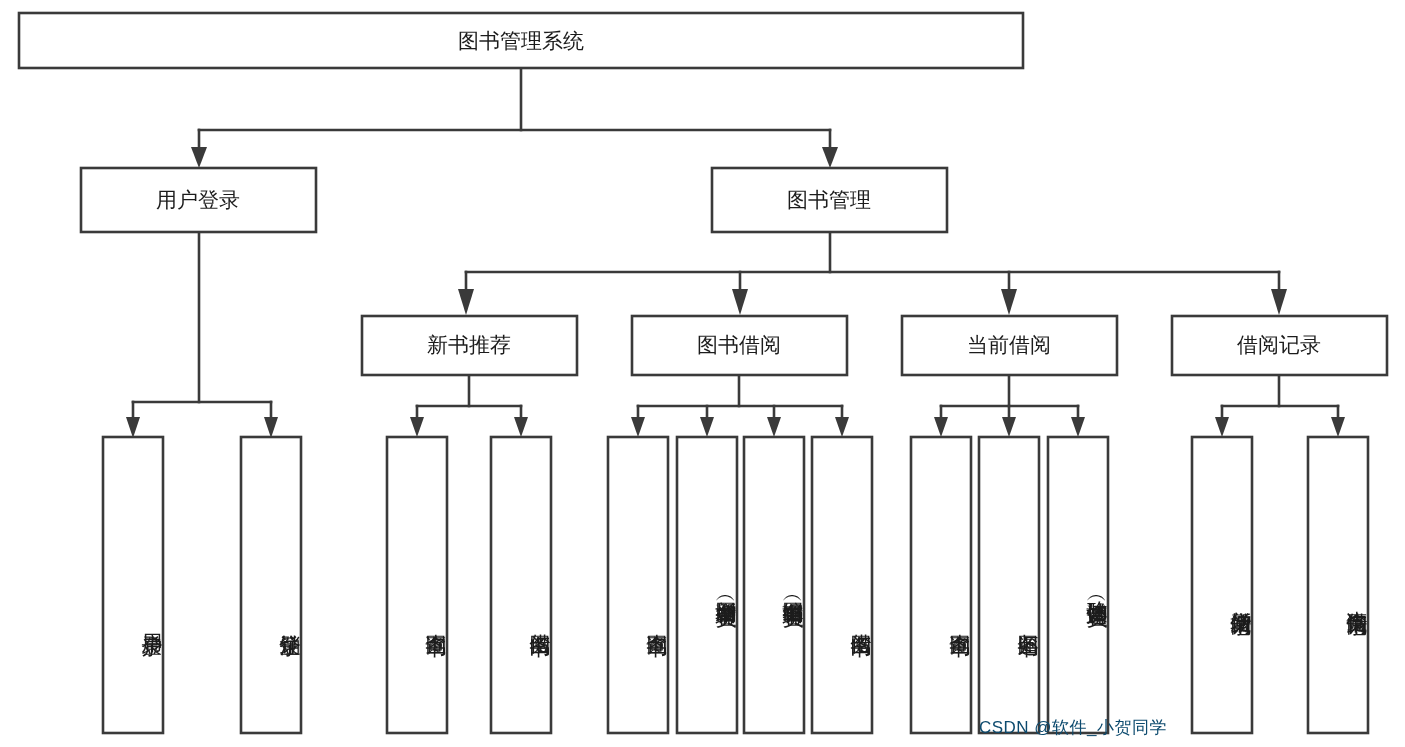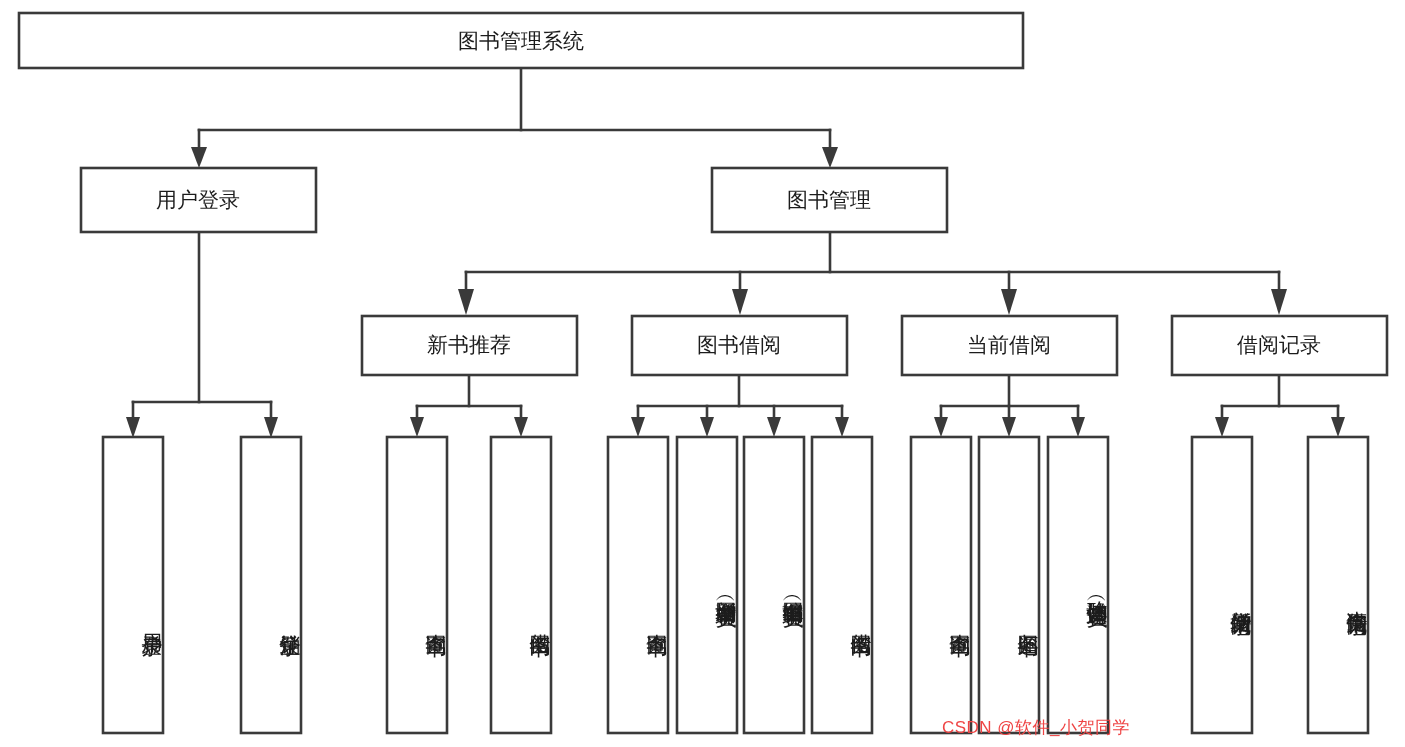--- a/index.html
+++ b/index.html
@@ -11,20 +11,21 @@
     width: 1405px;
     height: 747px;
     font-family: "Liberation Sans", "DejaVu Sans", sans-serif;
     overflow: hidden;
   }
   #diagram-root {
     position: relative;
     width: 1142px;
     height: 747px;
     background: #ffffff;
+    padding-left: 37px;
   }
   svg.diagram-canvas {
     position: absolute;
     top: 0;
     left: 0;
     width: 1405px;
     height: 747px;
   }
   .node-rect {
     fill: #ffffff;
@@ -62,21 +63,21 @@
     align-items: flex-start;
     justify-content: center;
     pointer-events: none;
   }
   .watermark {
     position: absolute;
     right: 12px;
     bottom: 8px;
     font-family: "Liberation Sans", "DejaVu Sans", sans-serif;
     font-size: 17px;
-    color: #ef4444;
+    color: #0c4a6e;
     letter-spacing: 0.5px;
     white-space: nowrap;
   }
 </style>
 </head>
 <body>
 
 <div id="diagram-root">
 
   <svg class="diagram-canvas" viewBox="0 0 1405 747">

